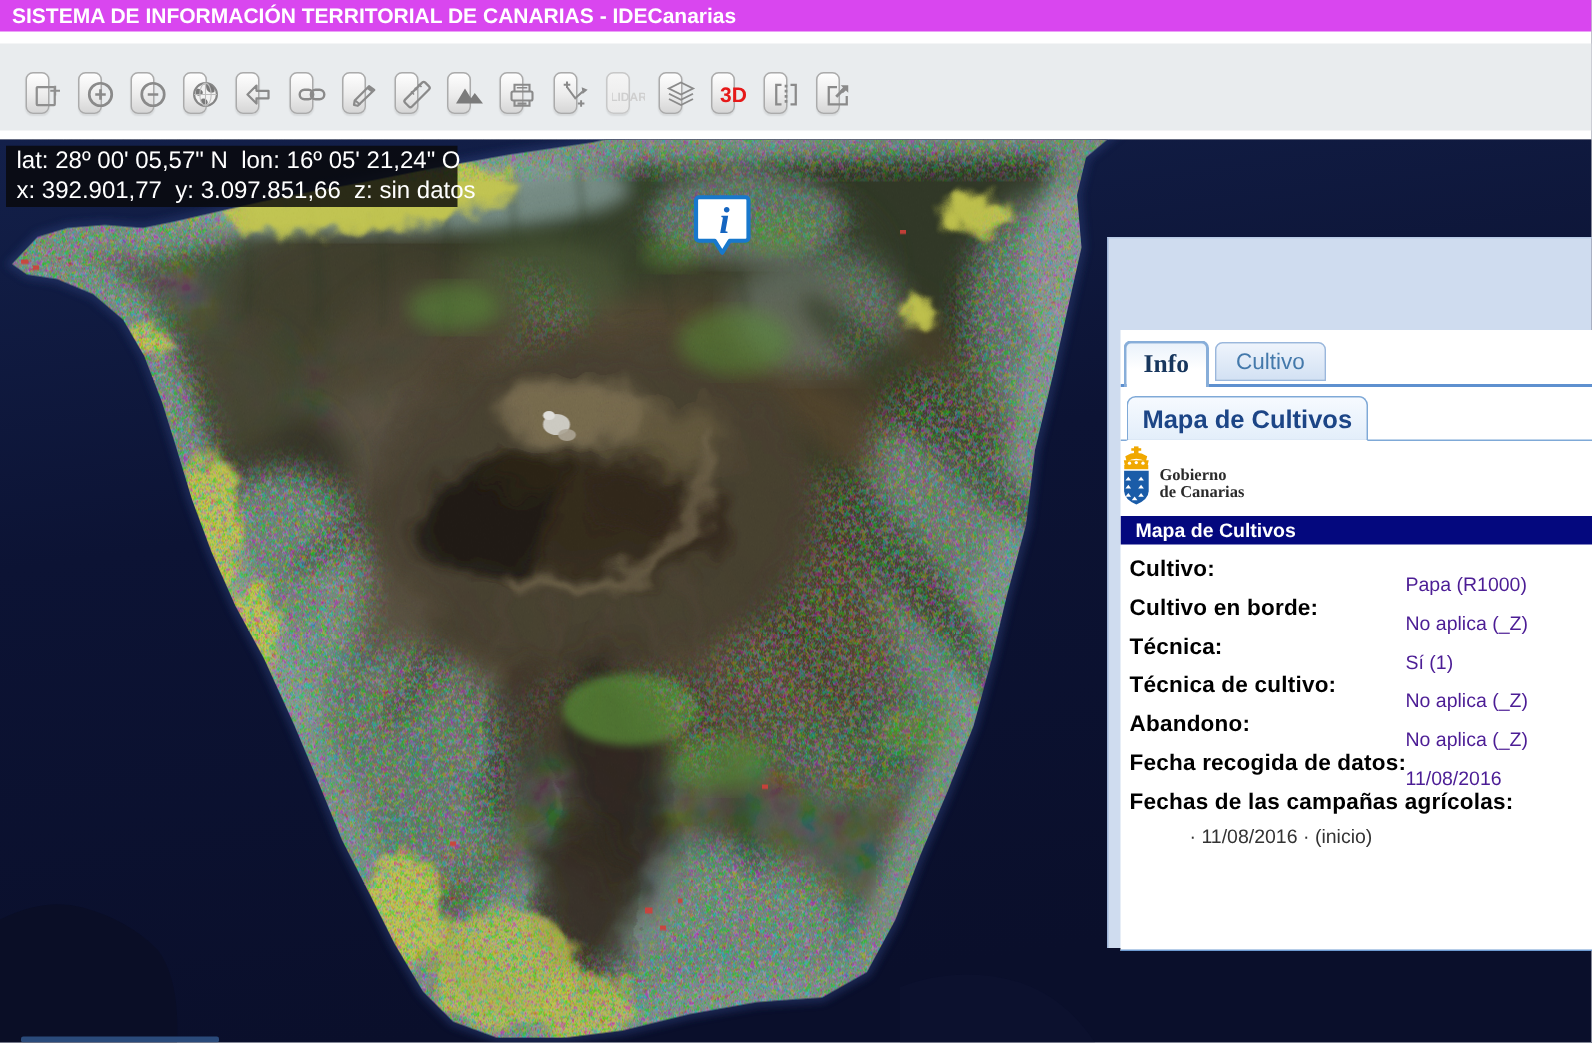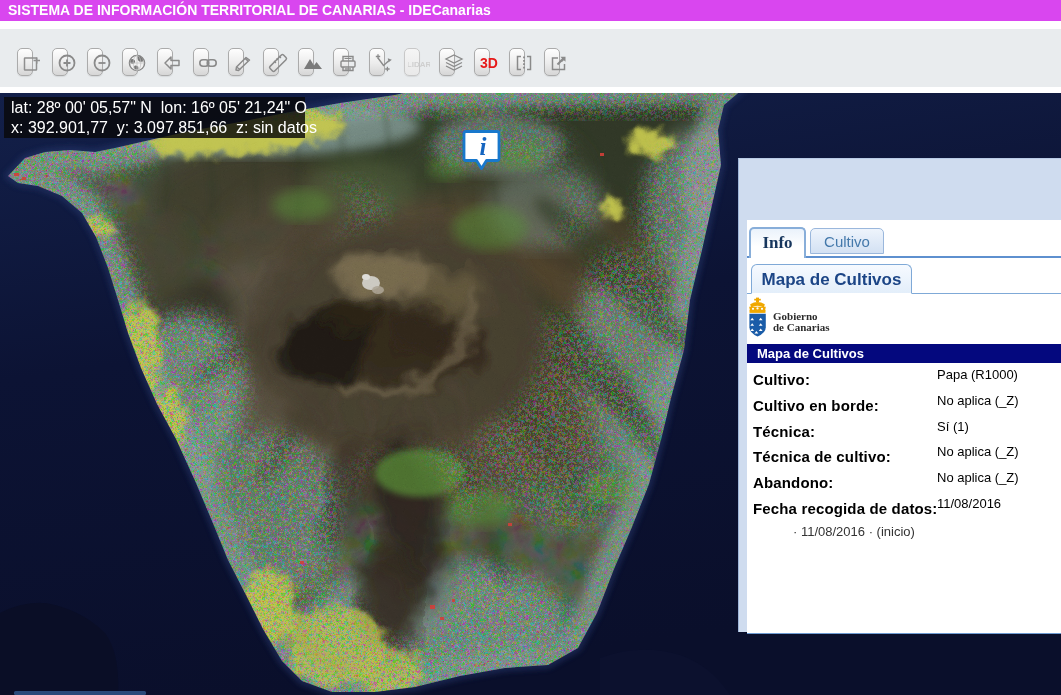--- a/index.html
+++ b/index.html
@@ -56,21 +56,21 @@
 #tabline2 { position:absolute; left:0; top:73px; width:315px; height:1px; background:#7fa9d7; }
 
 #logo { position:absolute; left:1px; top:77px; width:300px; height:43px; }
 #navyhdr { position:absolute; left:0px; top:124px; width:315px; height:19px;
   background:#04087e; color:#fff; font-weight:bold; font-size:13px;
   line-height:19px; padding-left:10px; }
 
 #ptable { position:absolute; left:0px; top:147px; width:315px; }
 .prow { height:25.8px; font-size:13px; position:relative; }
 .plab { position:absolute; left:6px; top:4px; font-weight:bold; color:#000; font-size:15px; letter-spacing:0.15px; }
-.pval { position:absolute; left:190px; top:0; color:#000000; }
+.pval { position:absolute; left:190px; top:15px; color:#4c1d95; }
 .hl { background:#c0c0c0; }
 </style>
 </head>
 <body>
 <div id="app">
   <div id="titlebar">SISTEMA DE INFORMACIÓN TERRITORIAL DE CANARIAS - IDECanarias</div>
   <div id="toolbar">
     <div class="tbtn" style="left:17px">
         <svg width="22" height="22" viewBox="0 0 22 22" fill="none" stroke="#8f8f8f" stroke-width="1.5">
           <rect x="3.5" y="6" width="12" height="12" rx="0.5"></rect>
@@ -462,18 +462,21 @@
           </div>
         <div class="prow">
             <span class="plab">Abandono:</span>
             <span class="pval">No aplica (_Z)</span>
           </div>
         <div class="prow">
             <span class="plab">Fecha recogida de datos:</span>
             <span class="pval">11/08/2016</span>
           </div>
         <div class="prow">
+            <span class="plab">Fechas de las campañas agrícolas:</span>
+          </div>
+        <div class="prow">
             <span class="pval" style="left:46px;top:2px;color:#333">· 11/08/2016 · (inicio)</span>
           </div>
       </div>
     </div>
   </div>
 </div>
 
 </body></html>

